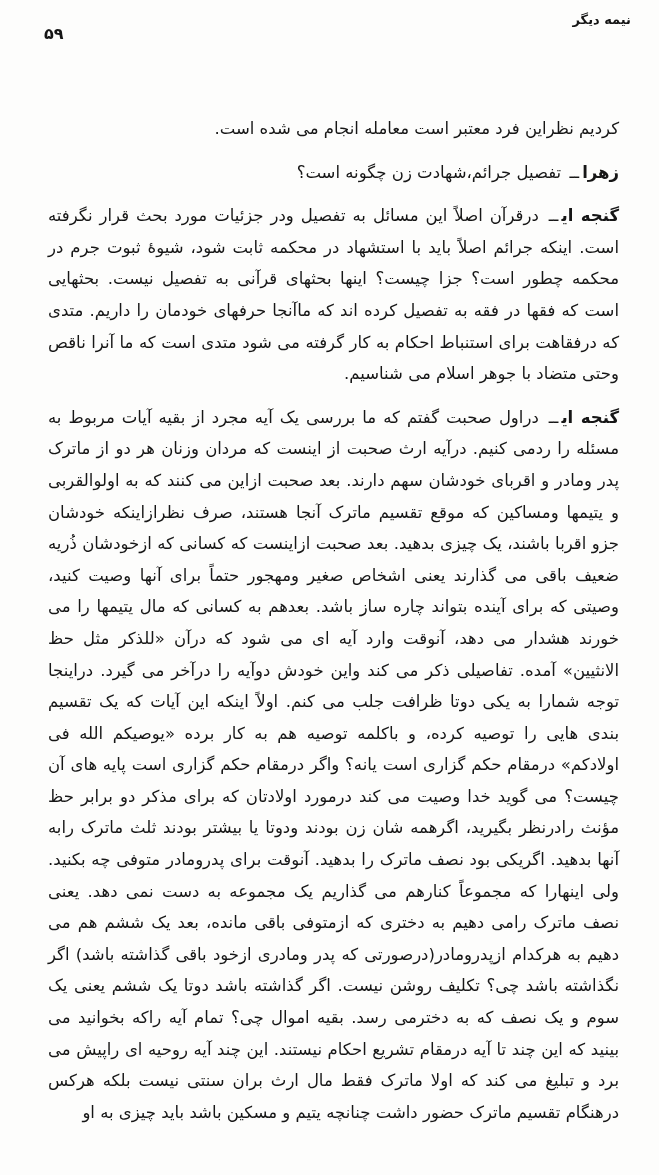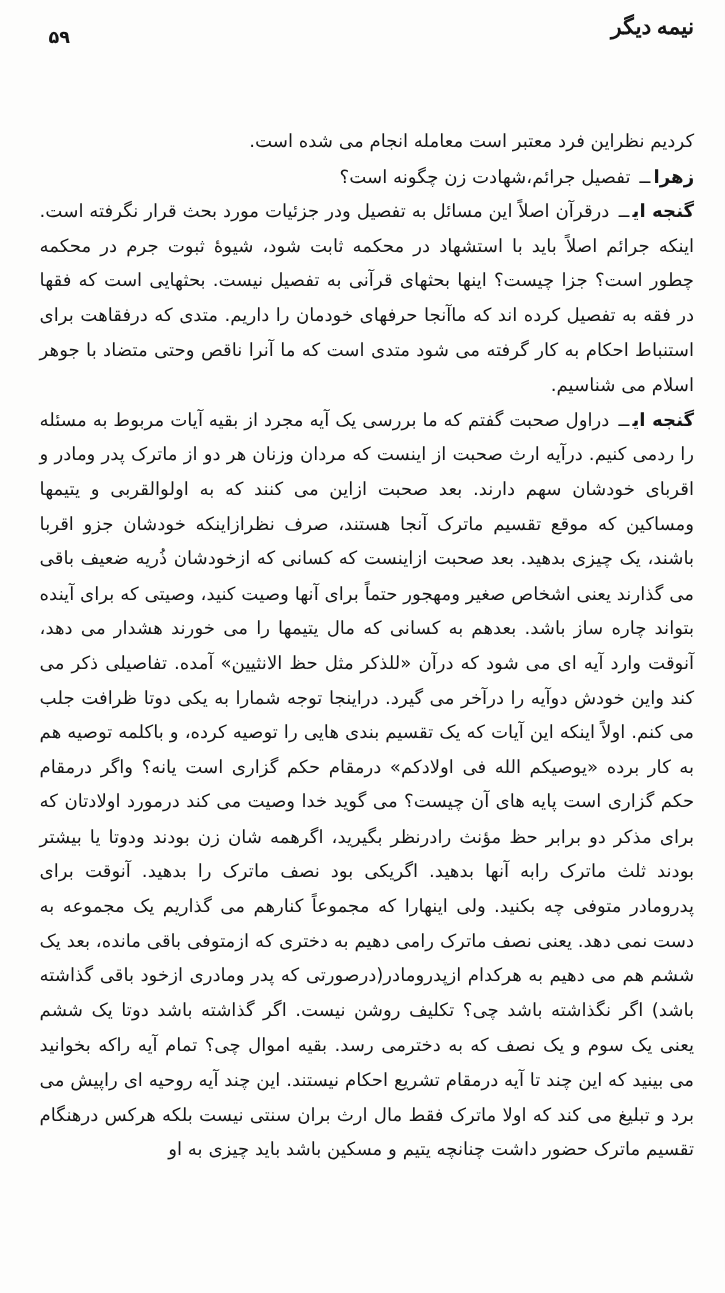--- a/index.html
+++ b/index.html
@@ -20,41 +20,40 @@
   }
   .page-header {
     display: flex;
     flex-direction: row;
     justify-content: space-between;
     align-items: flex-start;
     direction: rtl;
     padding: 12px 28px 0 34px;
   }
   .book-title {
-    font-size: 20px;
+    font-size: 13px;
     font-weight: bold;
     letter-spacing: 0.5px;
-    font-family: Liberation Serif, serif;
   }
   .page-number {
     font-size: 16px;
     font-weight: bold;
     margin-top: 12px;
     margin-left: 10px;
   }
   .text-block {
     direction: rtl;
     text-align: justify;
     margin-top: 70px;
     padding: 0 28px 0 36px;
     font-size: 16.5px;
     line-height: 31.6px;
   }
   p.para {
-    margin: 0;
+    margin: 12px;
     padding: 0;
   }
   .speaker {
     font-weight: bold;
   }
   .dash {
     font-weight: normal;
     padding: 0 3px;
   }
 </style>

